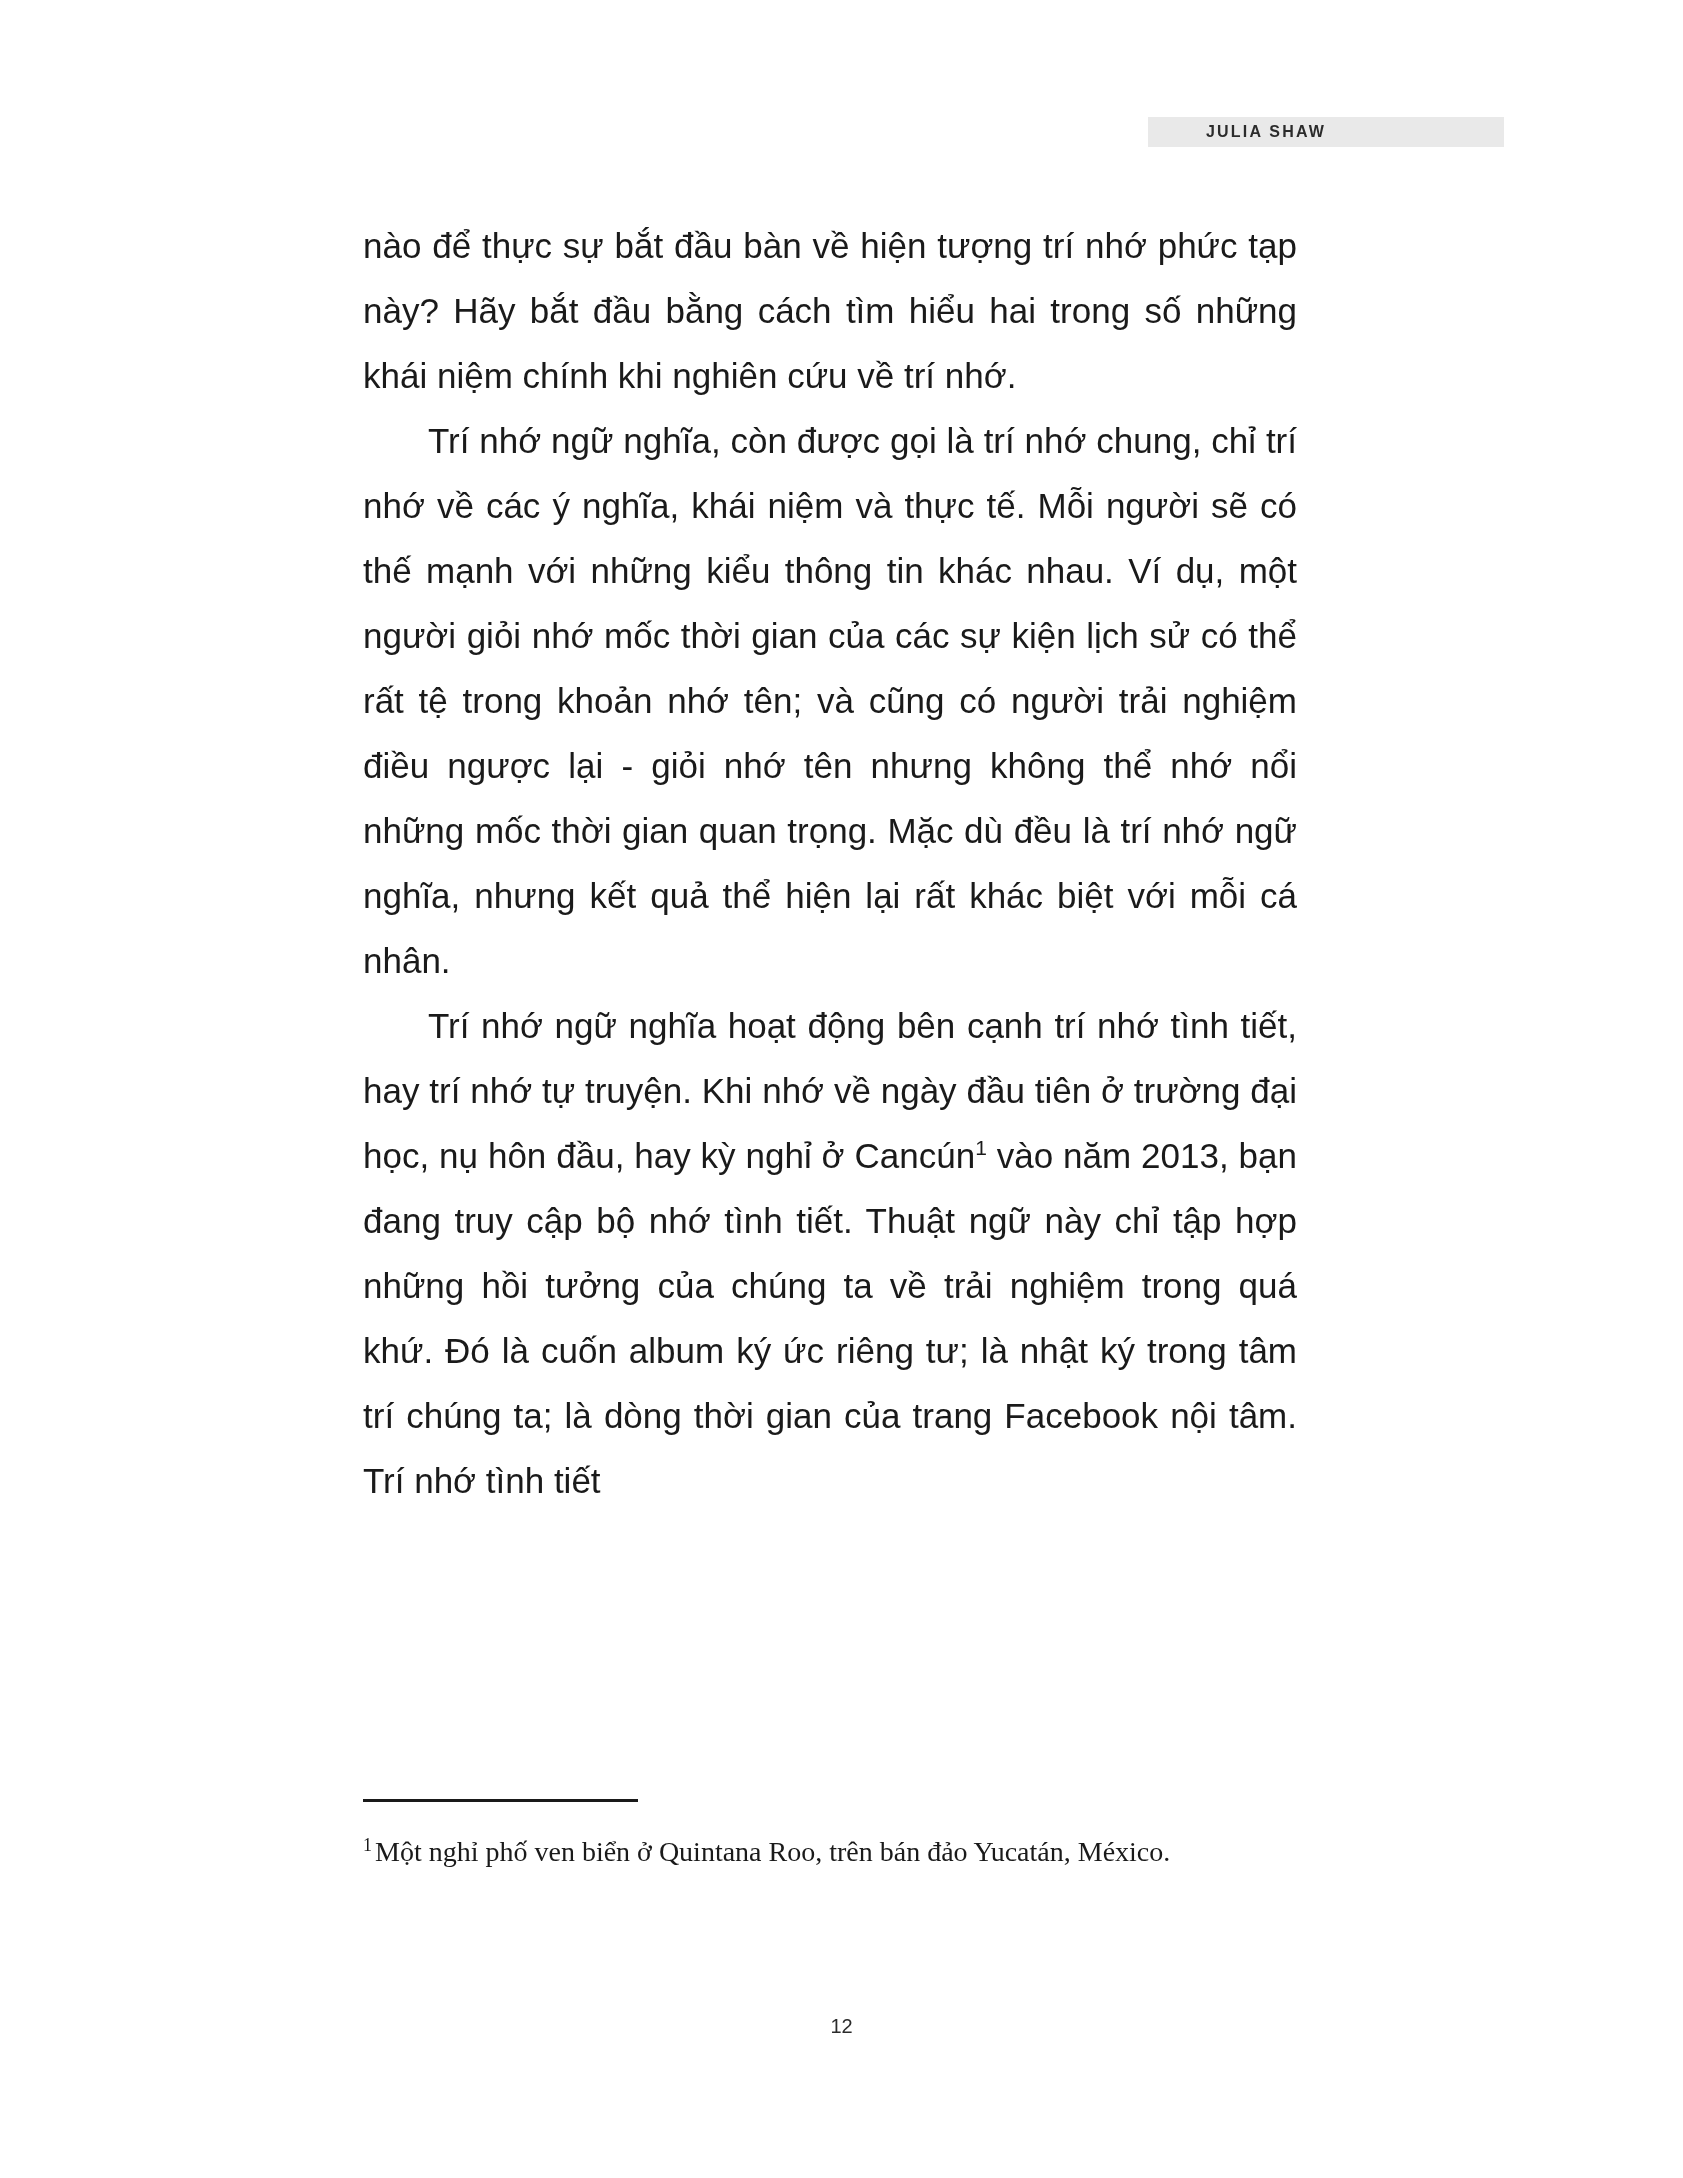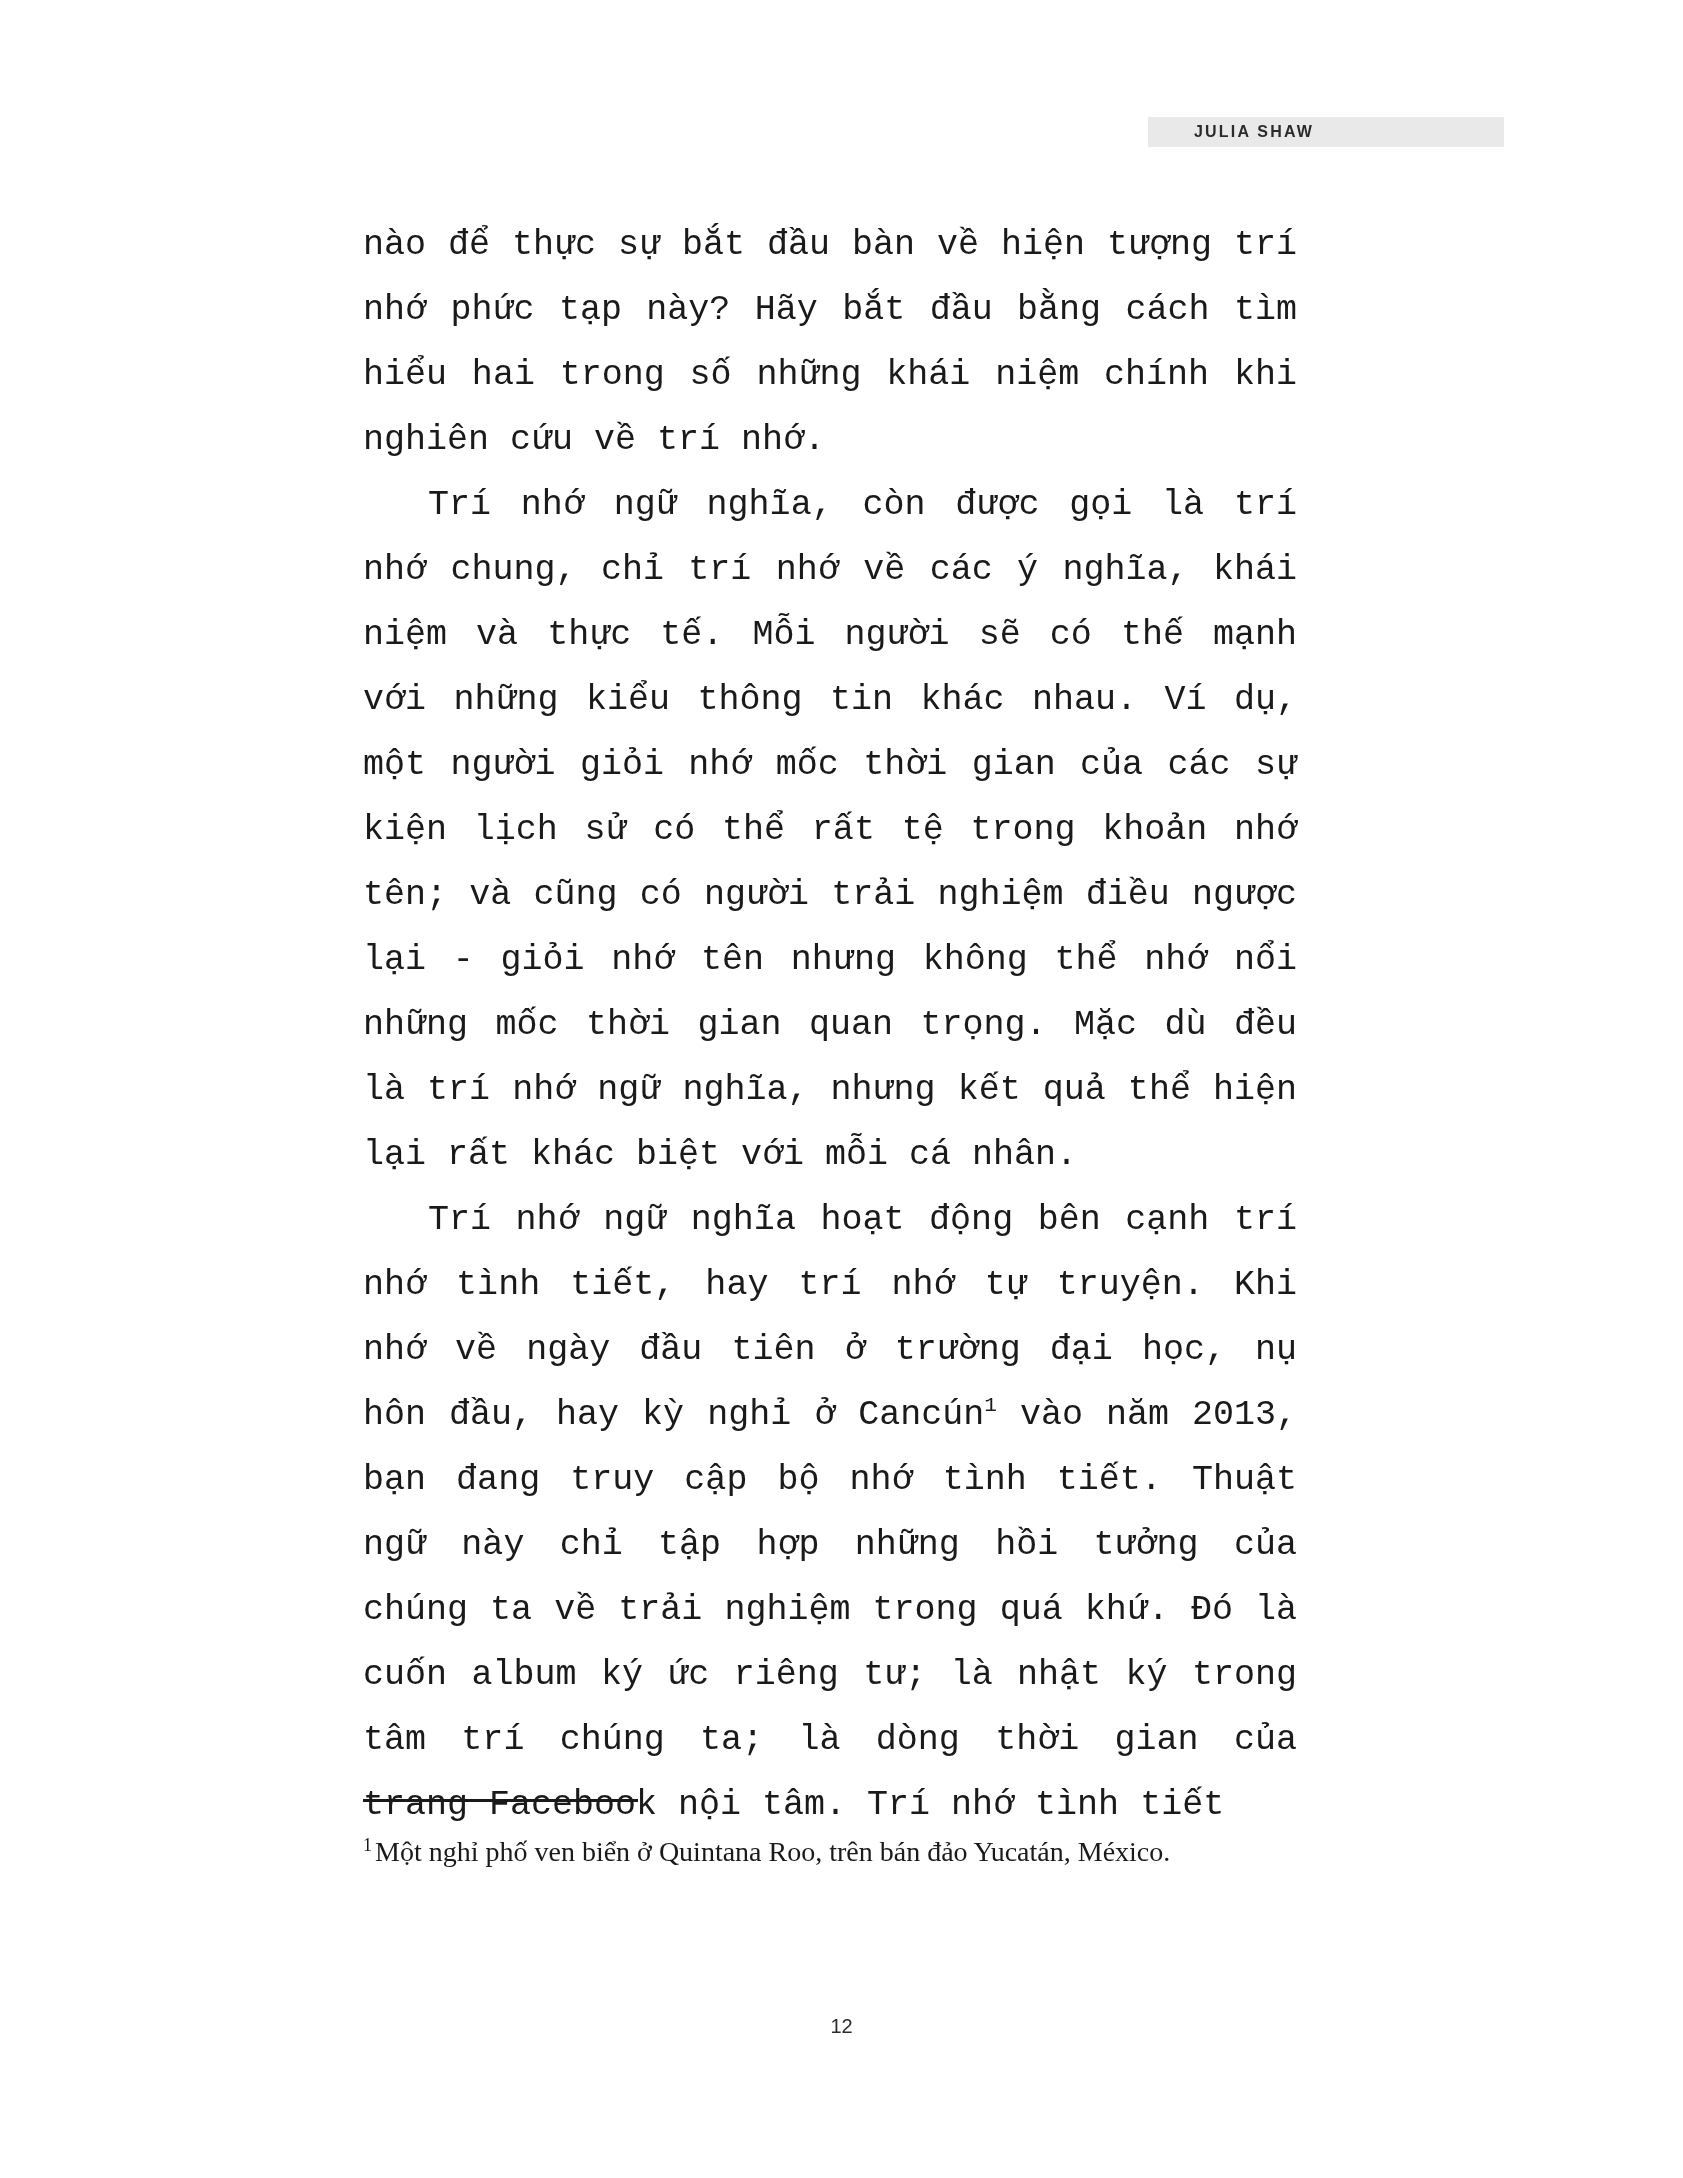--- a/index.html
+++ b/index.html
@@ -26,39 +26,39 @@
     background: #e9e9e9;
     display: flex;
     align-items: center;
   }
   .running-head .rh-text {
     font-family: "Liberation Sans", sans-serif;
     font-size: 16px;
     letter-spacing: 2.2px;
     font-weight: 600;
     color: #2b2b2b;
-    padding-left: 46px;
+    padding-left: 58px;
     white-space: nowrap;
   }
 
   
   .textblock {
     position: absolute;
     top: 213px;
     left: 363px;
     width: 950px;
   }
   p.body {
     margin: 0 16px 0 0;
     font-size: 35px;
     line-height: 65px;
     text-align: justify;
     text-justify: inter-word;
     color: #1a1a1a;
-    font-family: Liberation Mono, monospace;
+    font-family: Liberation Sans, sans-serif;
   }
   p.body + p.body {
     margin-top: 0px;
   }
   p.indent {
     text-indent: 65px;
   }
   p.last-line-left {
     text-align-last: left;
   }

